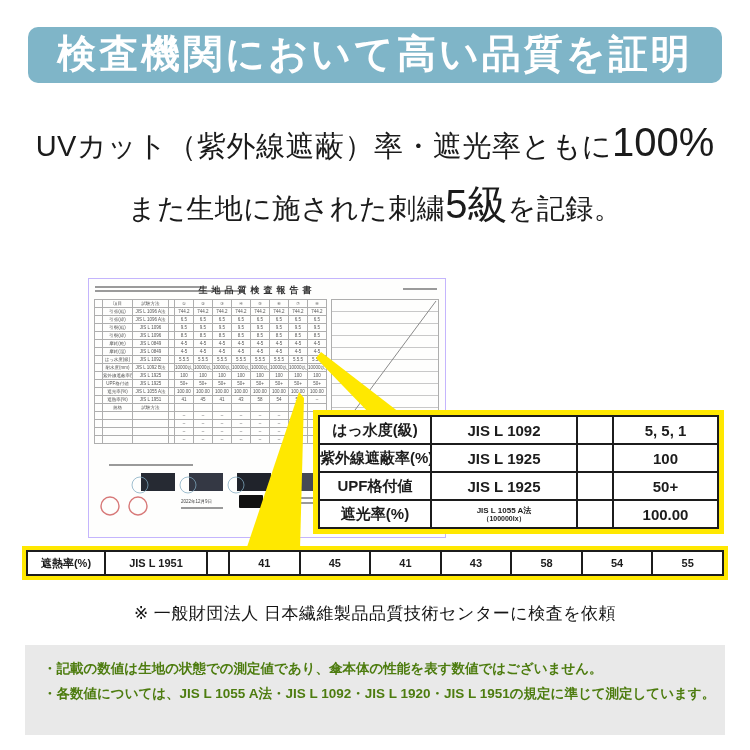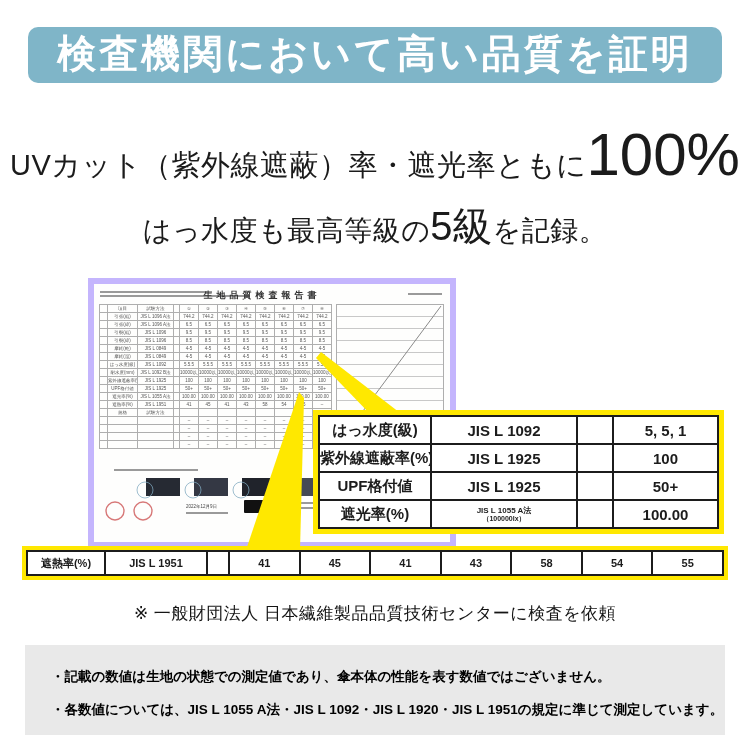--- a/index.html
+++ b/index.html
@@ -9,29 +9,29 @@
   
   .header-band{position:absolute;left:28px;top:27px;width:694px;height:56px;background:#7fb5c8;
     border-radius:10px;display:flex;align-items:flex-start;justify-content:center;}
   .header-band .t{color:#fff;font-size:39px;font-weight:bold;letter-spacing:3px;white-space:nowrap;}
 
   
   .lead{position:absolute;left:0;top:120px;width:750px;text-align:center;color:#1b1b1b;}
   .lead .line{white-space:nowrap;}
   .lead .l1{font-size:29px;font-weight:500;letter-spacing:.5px;}
   .lead .l2{font-size:28px;font-weight:500;margin-top:10px;letter-spacing:.5px;}
-  .lead .big1{font-size:60px;font-weight:400;letter-spacing:0;}
+  .lead .big1{font-size:40px;font-weight:400;letter-spacing:0;}
   .lead .big2{font-size:40px;font-weight:500;letter-spacing:0;}
 
   
   .figure{position:absolute;left:0;top:270px;width:750px;height:320px;}
 
   
   .doc{position:absolute;left:88px;top:8px;width:356px;height:258px;background:#fefefd;
-    border:6px solid #c4b5fd;z-index:1;}
+    border:1px solid #c4b5fd;z-index:1;}
   .doc .micro{position:absolute;background:#9a9a9a;height:2px;}
   .doc-title{position:absolute;left:60px;right:80px;top:5px;text-align:center;font-size:9px;
     font-weight:bold;letter-spacing:4px;color:#333;white-space:nowrap;}
   .doc-grid{position:absolute;left:5px;top:20px;border-collapse:collapse;table-layout:fixed;width:232px;}
   .doc-grid td{border:0.5px solid #aeaeae;height:7px;font-size:4.5px;line-height:7px;color:#555;
     text-align:center;white-space:nowrap;overflow:hidden;padding:0;}
   .doc-right{position:absolute;left:242px;top:20px;width:106px;height:144px;border:0.5px solid #aeaeae;
     background:repeating-linear-gradient(to bottom,transparent 0 11px,#c8c8c8 11px 12px);}
   .doc-overlay{position:absolute;left:0;top:0;}
   .swatch{position:absolute;height:18px;width:34px;}
@@ -53,34 +53,34 @@
   .bt-wrap{position:absolute;left:22px;top:276px;z-index:3;border:4px solid #ffe800;background:#fff;}
   table.bt{border-collapse:collapse;table-layout:fixed;width:698px;}
   table.bt td{border:2px solid #1c1c1c;height:22px;text-align:center;vertical-align:middle;
     font-size:11px;font-weight:600;color:#1c1c1c;padding:0;white-space:nowrap;overflow:hidden;}
 
   
   .note{position:absolute;left:0;top:602px;width:750px;text-align:center;font-size:17px;
     font-weight:500;color:#151515;letter-spacing:.5px;}
   .footer{position:absolute;left:25px;top:645px;width:700px;height:90px;background:#e9e9e9;
     box-sizing:border-box;padding:12px 18px 0 18px;}
-  .footer p{margin:8px;font-size:13.5px;font-weight:600;color:#000000;line-height:1.85;white-space:nowrap;}
+  .footer p{margin:0;font-size:13.5px;font-weight:600;color:#4d7c0f;line-height:1.85;white-space:nowrap;}
 </style>
 </head>
 <body>
 
 <div class="page">
 
   <div class="header-band">
     <span class="t">検査機関において高い品質を証明</span>
   </div>
 
   <div class="lead">
     <div class="line l1"><span>UVカット（紫外線遮蔽）率・遮光率ともに</span><span class="big1">100%</span></div>
-    <div class="line l2"><span>はっ水度も最高等級の</span><span class="big2">5級</span><span>を記録。</span></div>
+    <div class="line l2"><span>また生地に施された刺繍</span><span class="big2">5級</span><span>を記録。</span></div>
   </div>
 
   <div class="figure">
 
     <div class="doc">
       <div class="micro" style="left:6px;top:7px;width:112px;"></div>
       <div class="micro" style="left:6px;top:11px;width:150px;height:1.5px;"></div>
       <div class="micro" style="right:8px;top:9px;width:34px;height:1.5px;"></div>
       <div class="doc-title">生地品質検査報告書</div>
 

